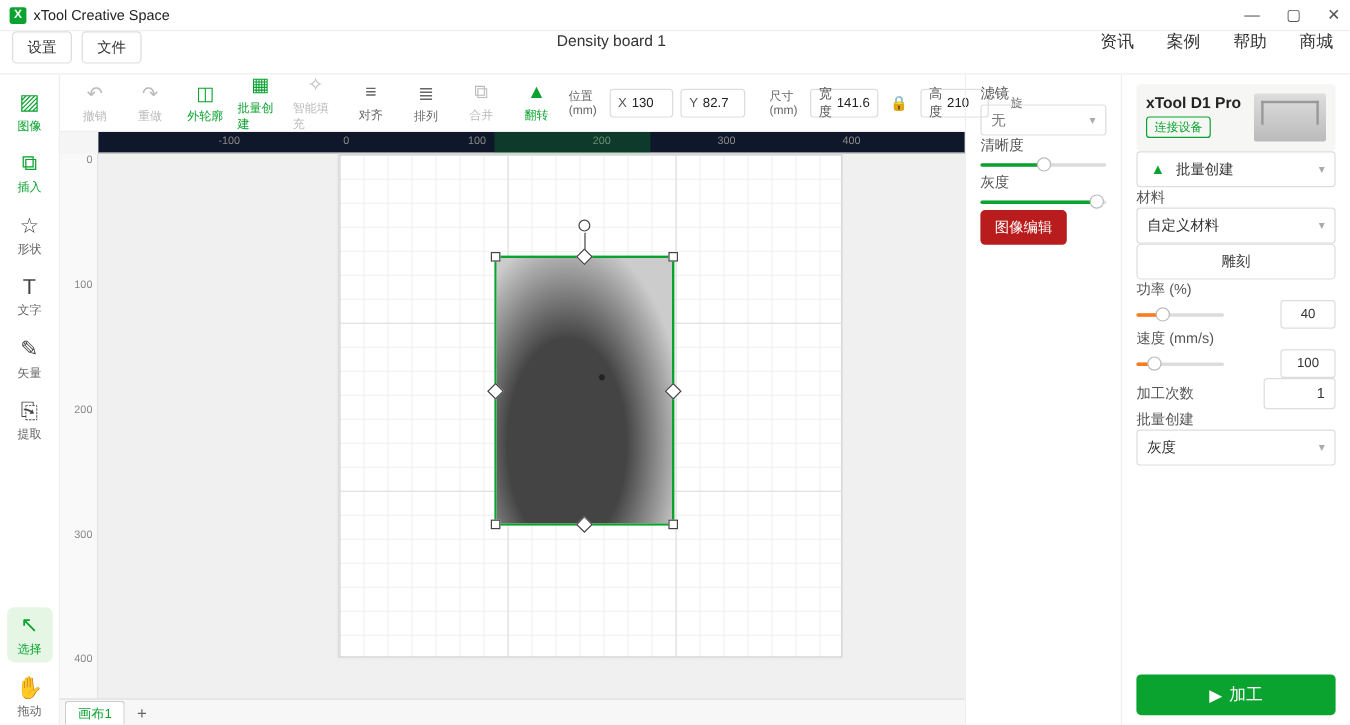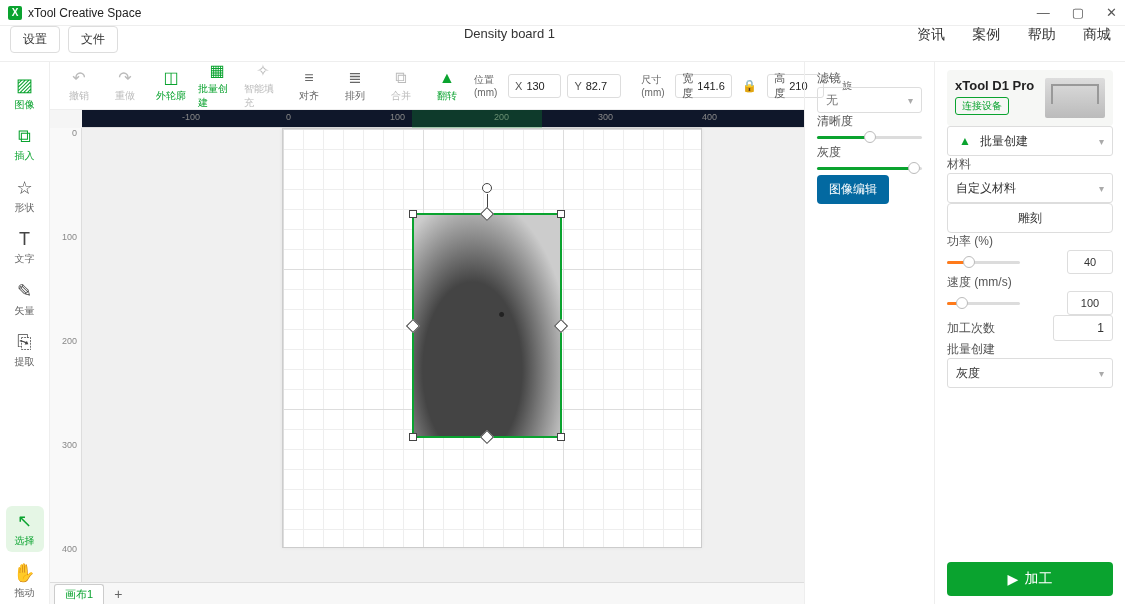--- a/index.html
+++ b/index.html
@@ -60,21 +60,21 @@
   .tabs-bottom .tab{ padding:2px 10px; border:1px solid #ccc; border-bottom:none; border-radius:3px 3px 0 0; background:#fff; color:#0aa32f; margin-right:4px;}
   .tabs-bottom .add{ color:#666; font-size:14px; padding:0 6px; cursor:pointer;}
 
   .mid-panel { width:130px; border-left:1px solid #eee; padding:8px 12px 0 12px; display:flex; flex-direction:column; font-size:12px;}
   .mid-panel .plabel{ color:#555; font-size:12px;}
   .mid-panel .select{ border:1px solid #ddd; border-radius:3px; height:26px; display:flex; align-items:center; padding:0 8px; justify-content:space-between; color:#777;}
   .slider{ position:relative; height:14px; }
   .slider .track{ position:absolute; left:0; right:0; top:6px; height:3px; background:#dcdcdc; border-radius:2px;}
   .slider .fill{ position:absolute; left:0; top:6px; height:3px; background:#0aa32f; border-radius:2px;}
   .slider .thumb{ position:absolute; top:1px; width:12px; height:12px; background:#fff; border:1px solid #bbb; border-radius:50%;}
-  .btn-green{ background:#0369a1; color:#fff; border:none; border-radius:4px; padding:6px 12px; font-size:12px; align-self:flex-start; cursor:pointer;}
+  .btn-green{ background:#b91c1c; color:#fff; border:none; border-radius:4px; padding:6px 12px; font-size:12px; align-self:flex-start; cursor:pointer;}
 
   .right-panel{ width:191px; border-left:1px solid #eee; padding:8px 12px 8px 12px; display:flex; flex-direction:column; font-size:12px; overflow:hidden;}
   .device-card{ background:#f6f7f5; border-radius:4px; padding:8px; display:flex; gap:8px;}
   .device-card .info{ display:flex; flex-direction:column; gap:4px;}
   .device-card .name{ font-size:13px; font-weight:600; color:#222;}
   .device-card .connect{ border:1px solid #0aa32f; color:#0aa32f; font-size:10px; padding:1px 6px; border-radius:3px; align-self:flex-start;}
   .device-card .pic{ margin-left:auto; width:60px; height:40px; background:linear-gradient(#ddd,#bbb); border-radius:2px; position:relative;}
   .device-card .pic::before{content:"";position:absolute;inset:6px 6px 14px 6px;border:2px solid #999;border-bottom:none;}
   .right-panel .select{ border:1px solid #ddd; border-radius:3px; height:30px; display:flex; align-items:center; padding:0 8px; justify-content:space-between;}
   .right-panel .select .ic{ width:18px;height:18px;display:flex;align-items:center;justify-content:center;color:#0aa32f;margin-right:6px;}

